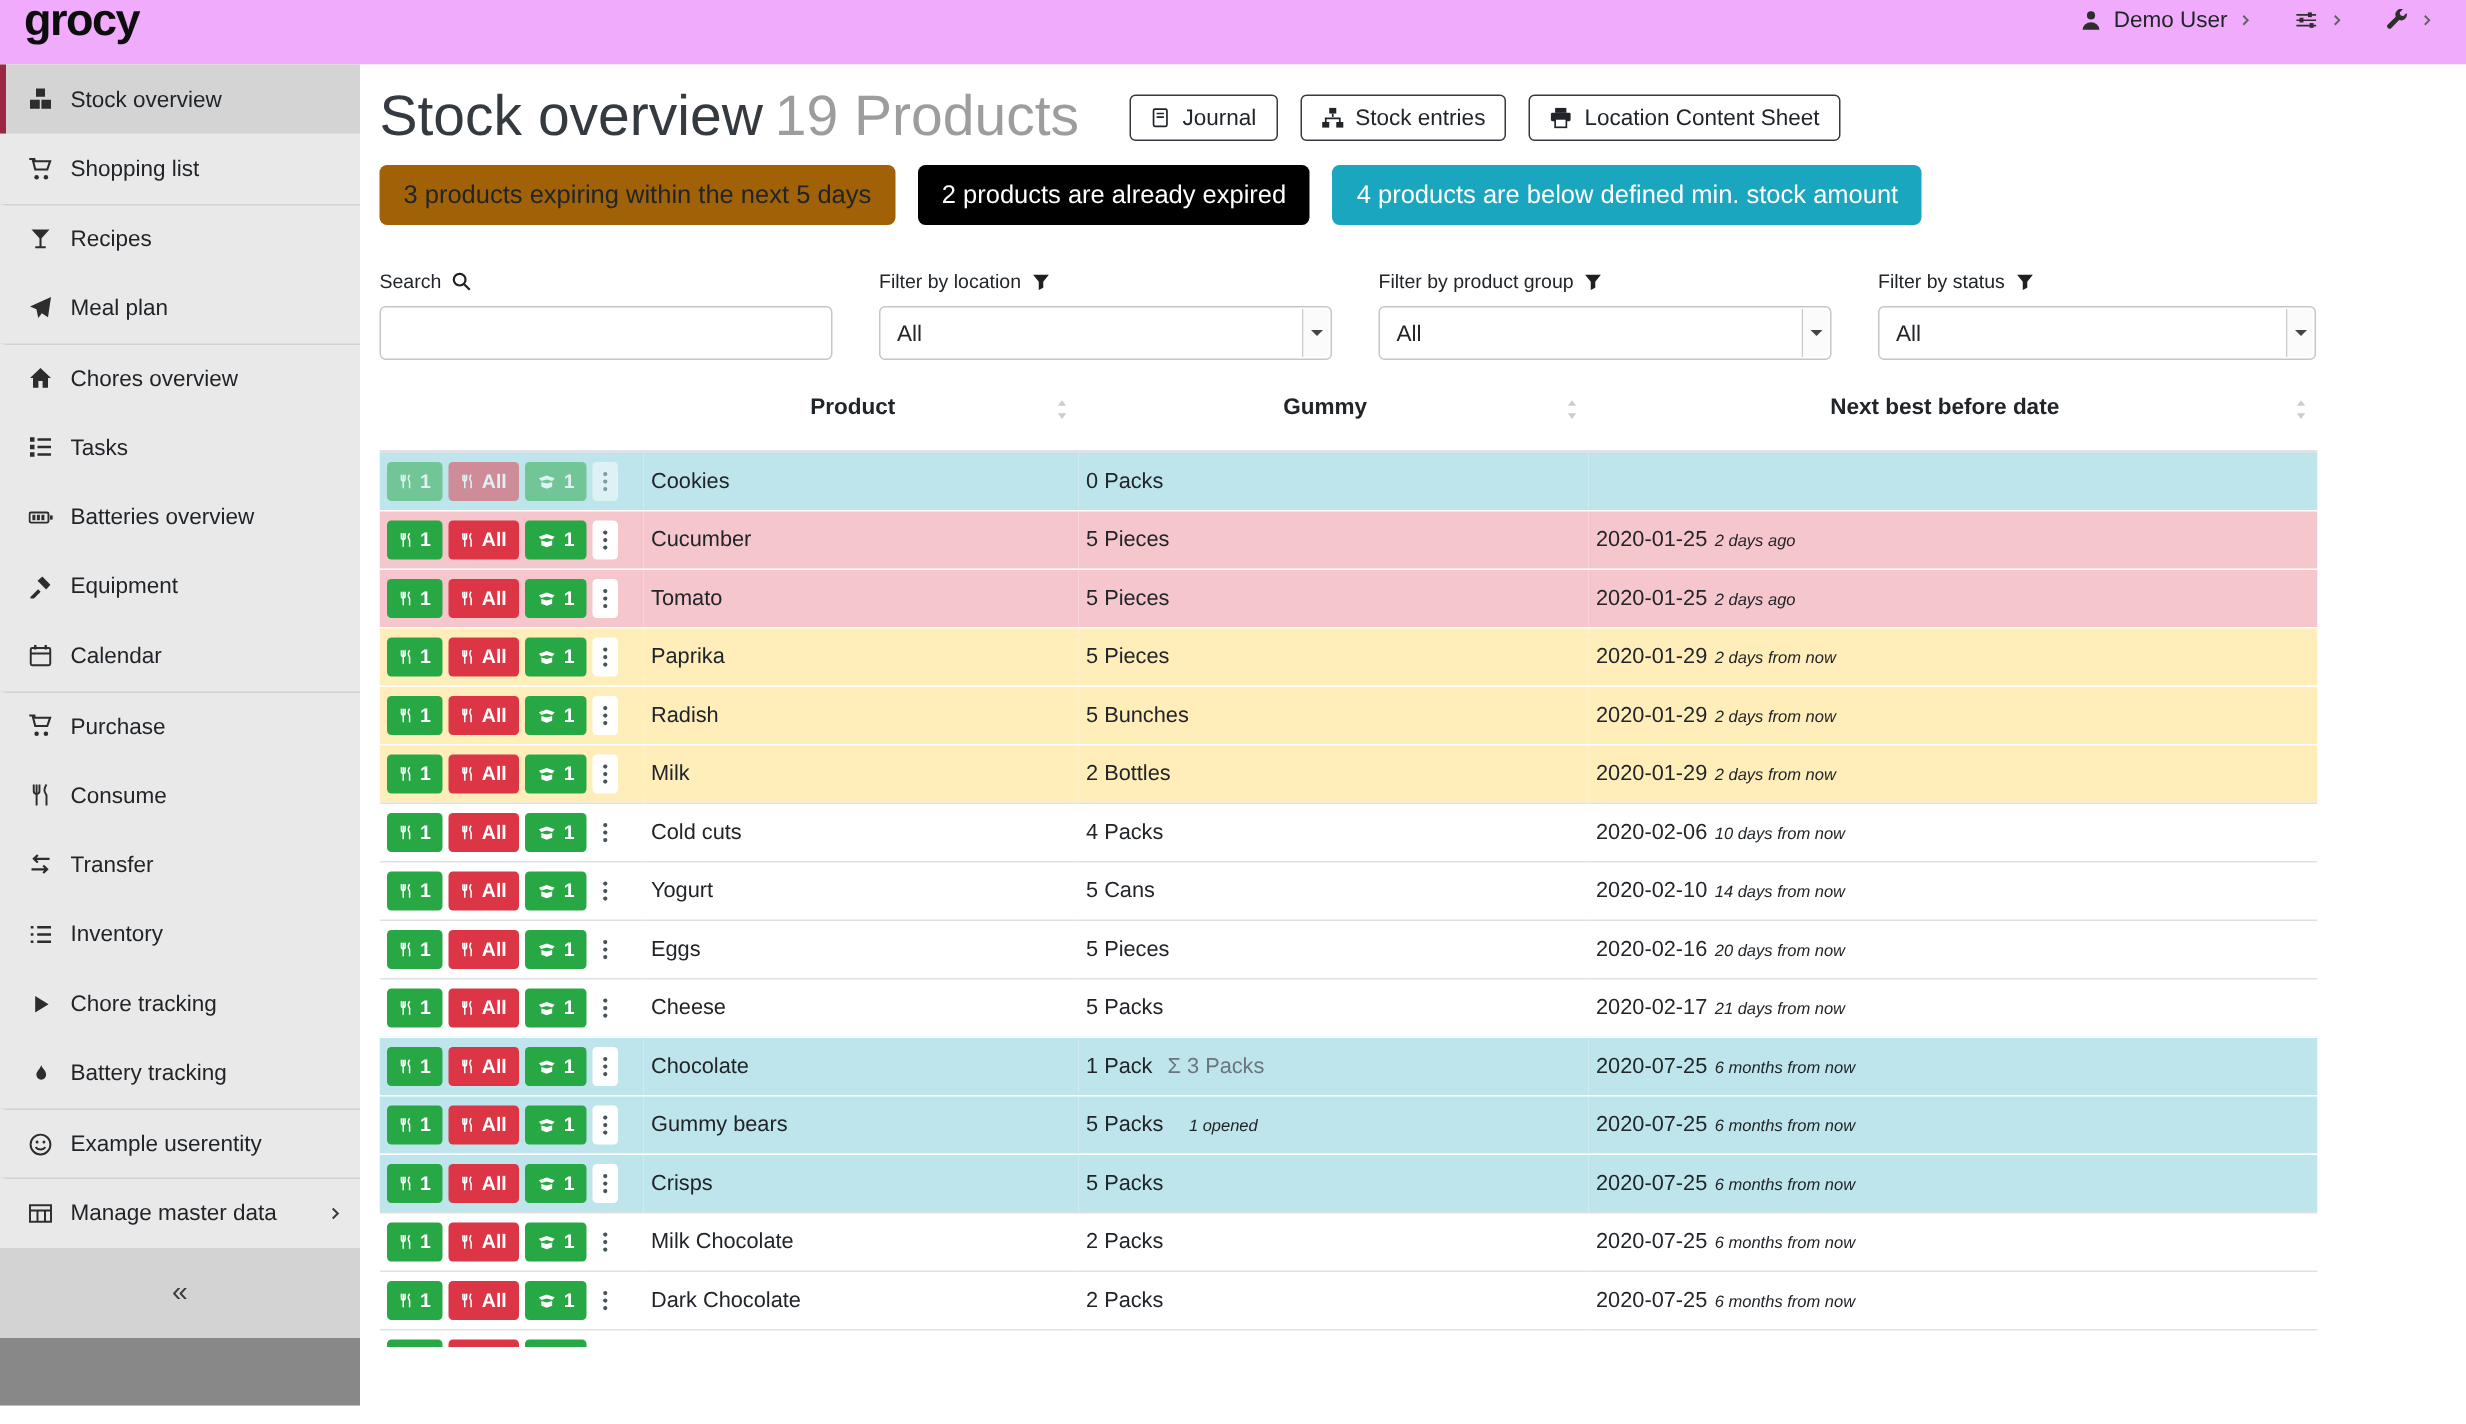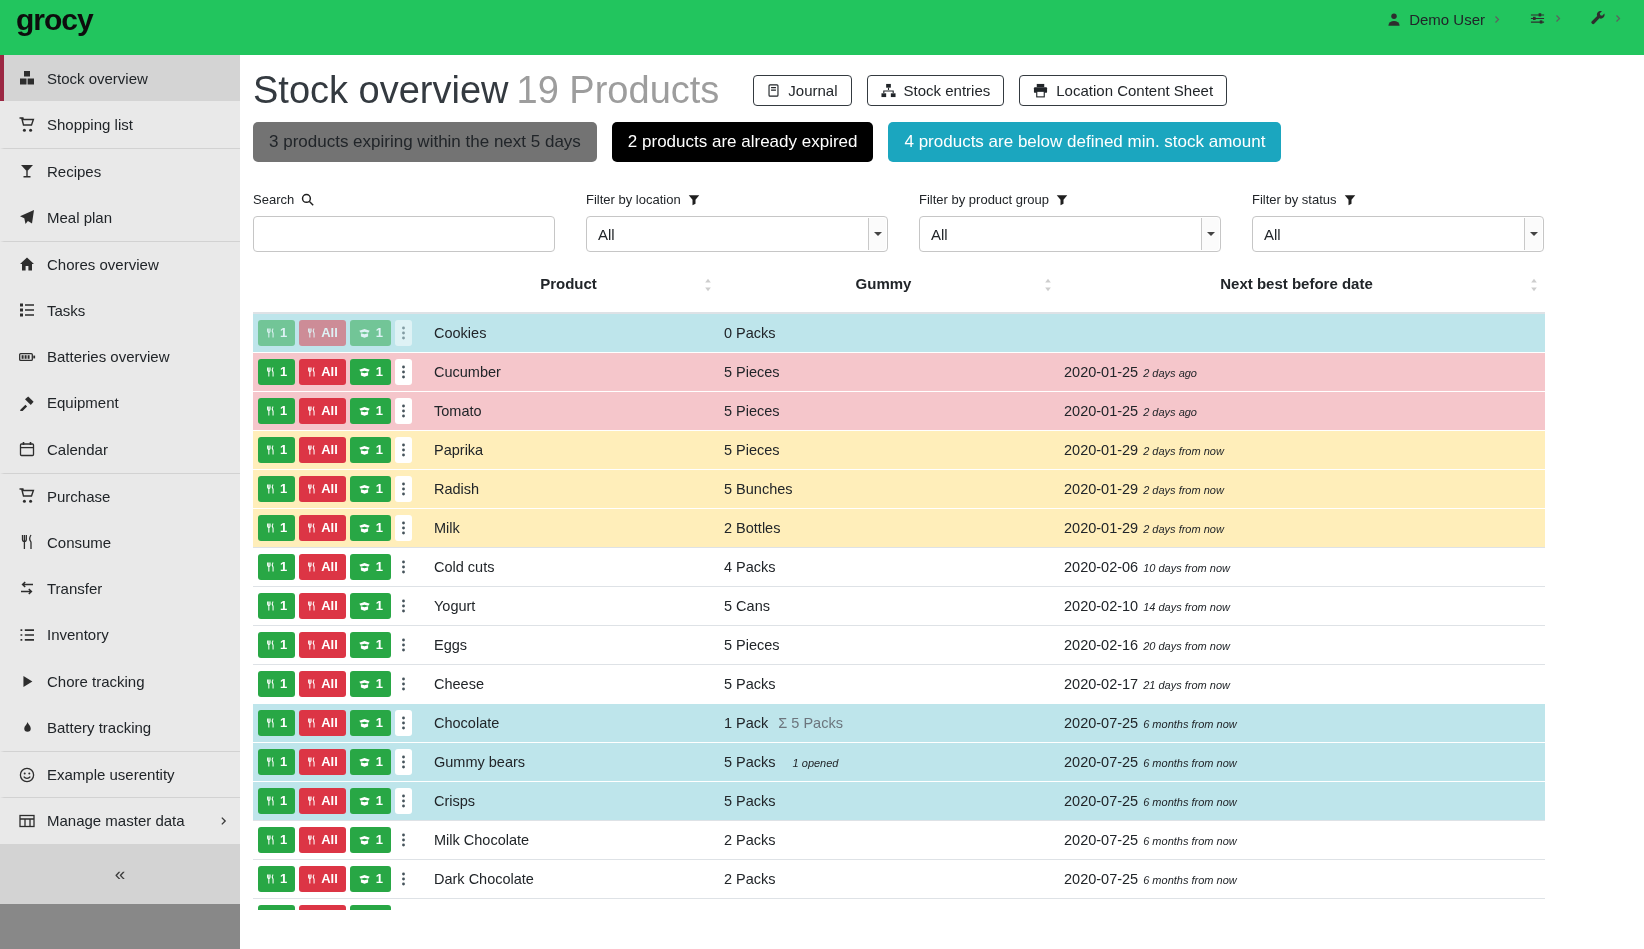--- a/index.html
+++ b/index.html
@@ -1,24 +1,24 @@
 <!DOCTYPE html>
 <html><head>
 <meta charset="utf-8">
 <style>
   *{box-sizing:border-box;margin:0;padding:0}
   html,body{width:1644px;height:949px;overflow:hidden;background:#fff;color:#212529;
     font-family:"Liberation Sans",sans-serif;}
   svg{display:block}
 
   
-  .top-header{height:55px;background:#22c55e;display:flex;align-items:center;
+  .top-header{height:43px;background:#f0abfc;display:flex;align-items:center;
     justify-content:space-between;padding:0 22px 16px 16px}
   .logo{font-size:30px;font-weight:800;letter-spacing:-1px;color:#0d0d0d;cursor:pointer}
-  .header-right{display:flex;align-items:flex-start;gap:28px}
+  .header-right{display:flex;align-items:center;gap:28px}
   .hgroup{display:flex;align-items:center;gap:8px;font-size:15px;color:#212529;cursor:pointer}
   .hgroup .hicon{color:#2e2e2e}
   .chev{color:#5f5f5f}
 
   
   .body-wrap{display:flex;height:894px}
 
   
   .sidebar{width:240px;flex-shrink:0;background:#e9e9e9;display:flex;flex-direction:column}
   .nav-item{display:flex;align-items:center;gap:11px;height:46.4px;padding:0 12px 0 14px;
@@ -37,21 +37,21 @@
   h1{font-size:38px;font-weight:500;color:#343a40;white-space:nowrap}
   h1 .muted{color:#9d9d9d;font-weight:300;margin-left:8px}
   .toolbar{display:flex;gap:15px;margin-left:12px}
   .tbtn{display:flex;align-items:center;gap:8px;background:#fff;border:1px solid #343a40;
     border-radius:4px;padding:6px 13px;font-size:15px;color:#212529;cursor:pointer;
     font-family:inherit;white-space:nowrap}
   .tbtn .icon{color:#212529}
 
   .badges{display:flex;gap:15px;margin-top:10px}
   .badge{font-size:17px;padding:10px 16px;border-radius:5px;cursor:pointer;white-space:nowrap}
-  .badge.warn{background:#737373;color:#212529}
+  .badge.warn{background:#a16207;color:#212529}
   .badge.danger{background:#000000;color:#fff}
   .badge.info{background:#1ba6bf;color:#fff}
 
   .filters{display:flex;gap:31px;margin-top:30px}
   .fcol{width:302px}
   .fcol label{display:flex;align-items:center;gap:7px;font-size:13px;margin-bottom:9px;color:#212529}
   .fcol label .icon{color:#1f1f1f}
   .txt-input{width:100%;height:36px;border:1px solid #c6c6c6;border-radius:4px;background:#fff;
     font-size:15px;padding:0 10px;font-family:inherit}
   .sel{position:relative;height:36px;border:1px solid #c6c6c6;border-radius:4px;background:#fff;
@@ -986,21 +986,21 @@
                       <svg width="5" height="16" viewBox="0 0 6 18" fill="currentColor">
                         <circle cx="3" cy="3" r="1.7"></circle>
                         <circle cx="3" cy="9" r="1.7"></circle>
                         <circle cx="3" cy="15" r="1.7"></circle>
                       </svg>
                     </span>
                   </button>
                 </span>
               </td>
               <td>Chocolate</td>
-              <td><span>1 Pack</span><span class="agg">Σ 5 Packs</span><span class="opened"></span></td>
+              <td><span>1 Pack</span><span class="agg">Σ 3 Packs</span><span class="opened"></span></td>
               <td><span>2020-07-25</span><span class="rel">6 months from now</span></td>
             </tr>
 
             <tr class="info">
               <td>
                 <span class="actions">
                   <button class="rbtn green">
                     <span>
                       <svg width="9" height="12" viewBox="0 0 14 16" fill="none" stroke="#fff" stroke-width="1.6">
                         <path d="M2.5 1v4.4a1.9 1.9 0 0 0 3.8 0V1"></path>

